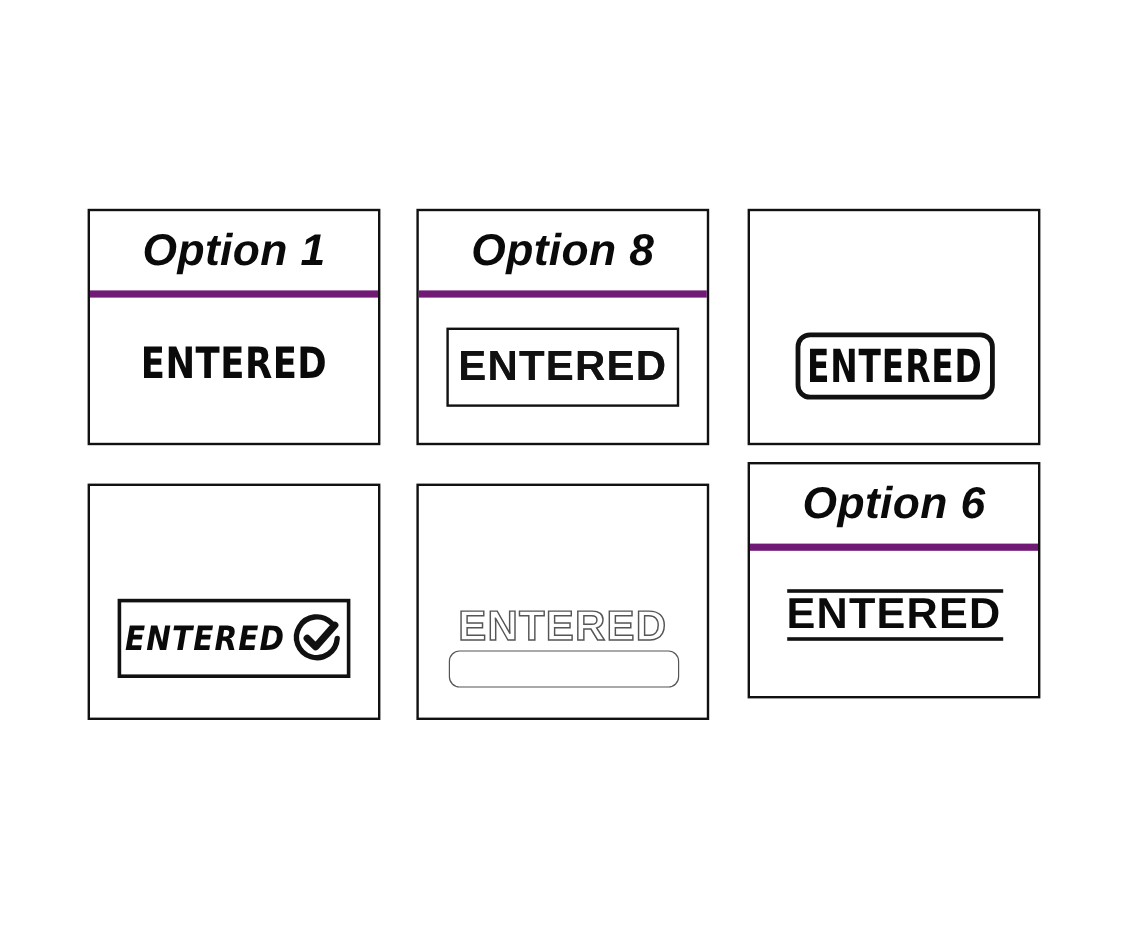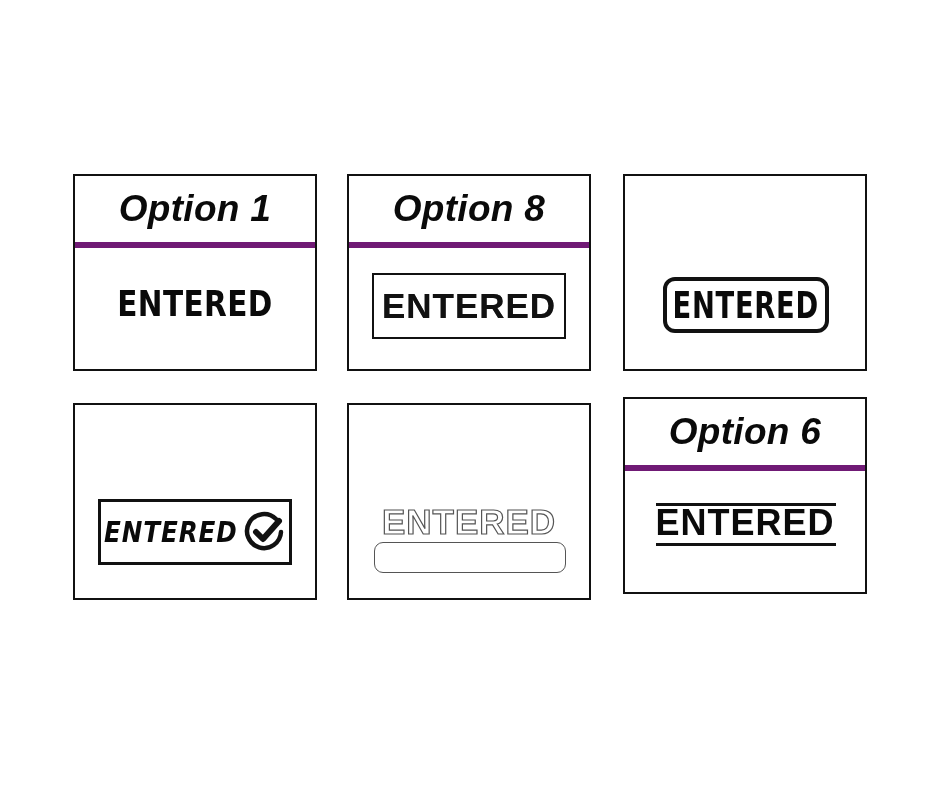--- a/index.html
+++ b/index.html
@@ -114,20 +114,20 @@
   </div>
 </div>
 
 <div class="card" style="left:347px; top:403px;">
   <div class="card-body">
     <div class="stamp s5-text">ENTERED</div>
     <div class="stamp s5-pill"></div>
   </div>
 </div>
 
-<div class="card" style="left:623px; top:397px;padding-left:16px;">
+<div class="card" style="left:623px; top:385px;padding-left:16px;">
   <div class="card-header">Option 6</div>
   <div class="card-body">
     <div class="stamp s6-line" style="top:35px;"></div>
     <div class="stamp s6-text">ENTERED</div>
     <div class="stamp s6-line" style="top:75px;"></div>
   </div>
 </div>
 
 </body></html>

